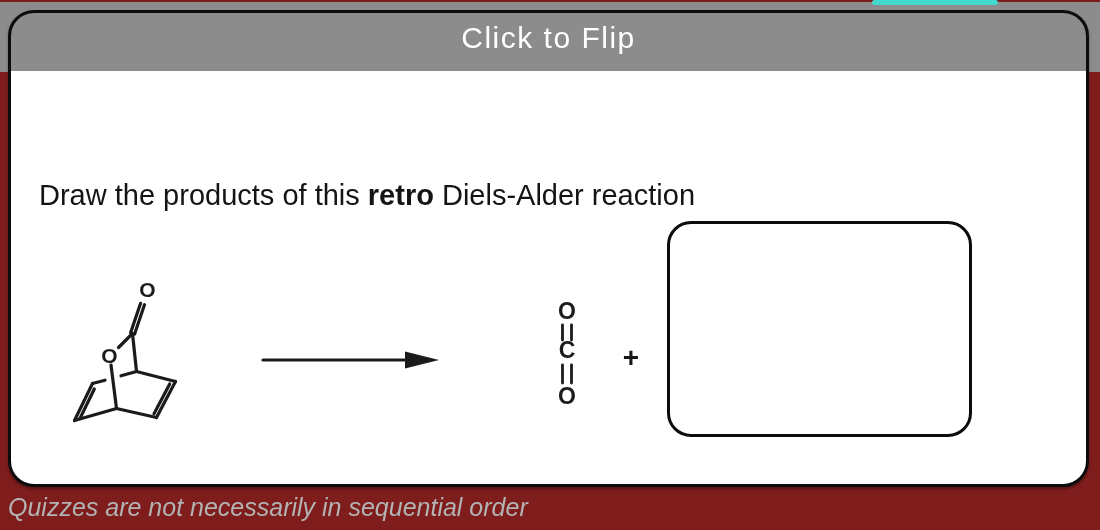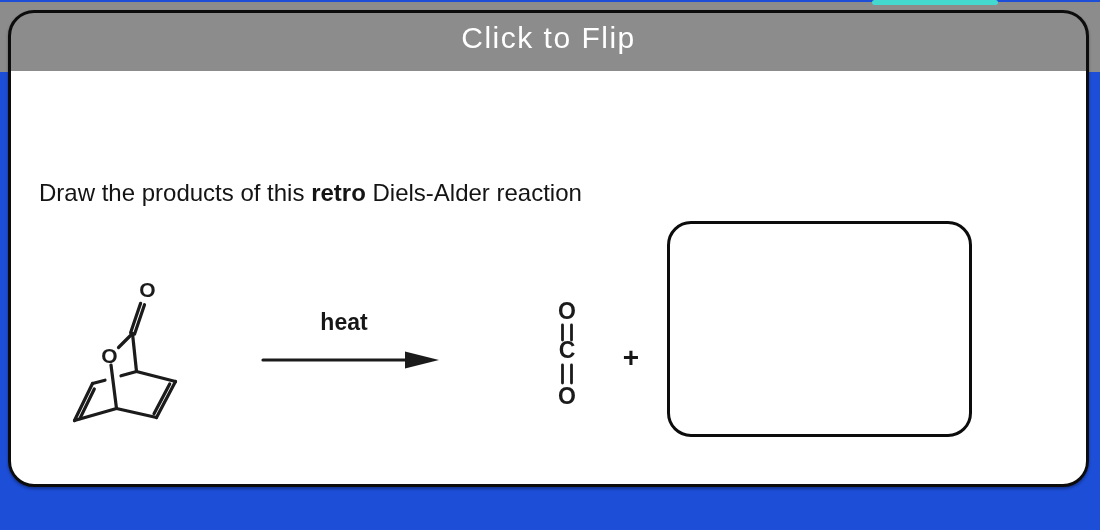--- a/index.html
+++ b/index.html
@@ -1,39 +1,39 @@
 <!DOCTYPE html>
 <html><head>
 <meta charset="utf-8">
 <style>
   html,body{margin:0;padding:0;background:#ffffff;}
   .stage{
     position:relative;width:1100px;height:530px;overflow:hidden;
-    background:#1d4ed8;font-family:"Liberation Sans",sans-serif;
+    background:#7f1d1d;font-family:"Liberation Sans",sans-serif;
   }
   .header-band{
     position:absolute;left:0;top:2px;width:1100px;height:70px;
     background:#8c8c8c;
   }
   .accent-sliver{
     position:absolute;left:872px;top:0;width:126px;height:5px;
     background:#43d9ce;border-radius:4px;z-index:5;
   }
   .card{
     position:absolute;left:8px;top:10px;width:1081px;height:477px;
     box-sizing:border-box;border:3.5px solid #0c0c0c;border-radius:26px;
     background:linear-gradient(to bottom,#8c8c8c 0px,#8c8c8c 58px,#ffffff 58px,#ffffff 100%);
     box-shadow:0 2px 3px rgba(0,0,0,0.35);z-index:2;cursor:pointer;
   }
   .card-title{
     position:absolute;left:0;right:0;top:8px;text-align:center;
     color:#ffffff;font-size:30px;font-weight:500;letter-spacing:1.5px;
   }
   .question{
-    position:absolute;left:28px;top:166px;font-size:24px;color:#141414;
+    position:absolute;left:28px;top:166px;font-size:29px;color:#141414;
     white-space:nowrap;
   }
   .question b{font-weight:bold;}
   .mol-svg,.arrow-svg,.co2-svg{position:absolute;}
   .mol-svg{left:38px;top:258px;}
   .heat-label{
     position:absolute;left:283px;top:296px;width:100px;text-align:center;
     font-size:23px;font-weight:600;color:#161616;
   }
   .arrow-svg{left:250px;top:333px;}
@@ -95,21 +95,20 @@
       <line x1="56.0" y1="109.2" x2="43.5" y2="112.5"></line>
 
       <line x1="43.5" y1="112.5" x2="25.5" y2="149.5"></line>
       <line x1="45.3" y1="118.0" x2="30.9" y2="147.6"></line>
 
       <line x1="25.5" y1="149.5" x2="67.5" y2="137.5"></line>
       <text x="98.5" y="26" font-size="21" text-anchor="middle">O</text>
       <text x="60.5" y="92" font-size="21" text-anchor="middle">O</text>
     </svg>
 
-    <div class="heat-label">heat</div>
 
     <svg class="arrow-svg" width="190" height="28" viewBox="0 0 190 28">
       <line x1="2" y1="14" x2="150" y2="14"></line>
       <polygon points="144,5.5 178,14 144,22.5" fill="#1b1b1b" stroke="none"></polygon>
     </svg>
 
     <svg class="co2-svg" width="60" height="140" viewBox="0 0 60 140">
       <text x="28" y="36" font-size="23" text-anchor="middle">O</text>
       <line x1="23.5" y1="42" x2="23.5" y2="57"></line>
       <line x1="32.5" y1="42" x2="32.5" y2="57"></line>
@@ -117,14 +116,15 @@
       <line x1="23.5" y1="82" x2="23.5" y2="100"></line>
       <line x1="32.5" y1="82" x2="32.5" y2="100"></line>
       <text x="28" y="121" font-size="23" text-anchor="middle">O</text>
     </svg>
 
     <div class="plus-sign">+</div>
 
     <div class="answer-box"></div>
   </div>
 
+  <div class="footer-note">Quizzes are not necessarily in sequential order</div>
 
 </div>
 
 </body></html>

